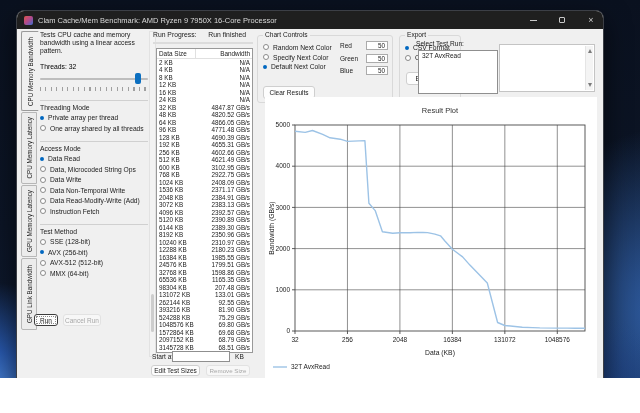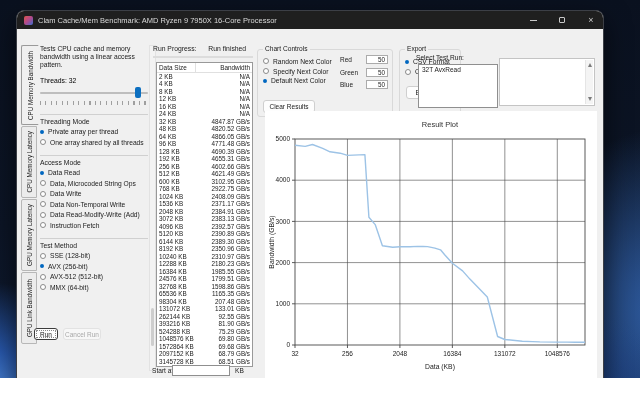--- a/index.html
+++ b/index.html
@@ -20,21 +20,21 @@
 
   #titlebar { height:18px; background:#1f1f1f; display:flex; align-items:center; padding:0 0 0 7px; gap:5px; }
   #appicon { width:9px; height:9px; border-radius:2px; flex:none;
     background:linear-gradient(135deg,#e0564a 0%,#b04a8e 50%,#3a6fd0 100%); }
   #wintitle { flex:1; font-size:7.5px; color:#d9d9d9; white-space:nowrap; overflow:hidden; }
   .cap { width:24px; height:18px; display:flex; align-items:center; justify-content:center; }
   .min-glyph { width:7px; height:1px; background:#c9c9c9; display:block; }
   .max-glyph { width:6px; height:6px; border:1px solid #c9c9c9; border-radius:1px; display:block; }
   .close-glyph { font-size:9px; color:#c9c9c9; line-height:1; }
 
-  #bodyarea { position:absolute; left:0; top:32px; width:588px; height:362px; background:#f0f0f0; }
+  #bodyarea { position:absolute; left:0; top:18px; width:588px; height:362px; background:#f0f0f0; }
 
   
   #tabstrip { position:absolute; left:4px; top:2px; width:18px; }
   .vtab { width:16px; margin-bottom:1px; background:#ececec; border:1px solid #b7b7b7; border-radius:2px 0 0 2px;
     display:flex; align-items:center; justify-content:center; }
   .vtab span { writing-mode:vertical-rl; transform:rotate(180deg); font-size:6.3px; color:#1a1a1a; white-space:nowrap; }
   .vtab.sel { width:18px; background:#f0f0f0; border-color:#9a9a9a; border-right-color:#f0f0f0; }
 
   
   #cfgpanel { position:absolute; left:23px; top:2px; width:108px; }

